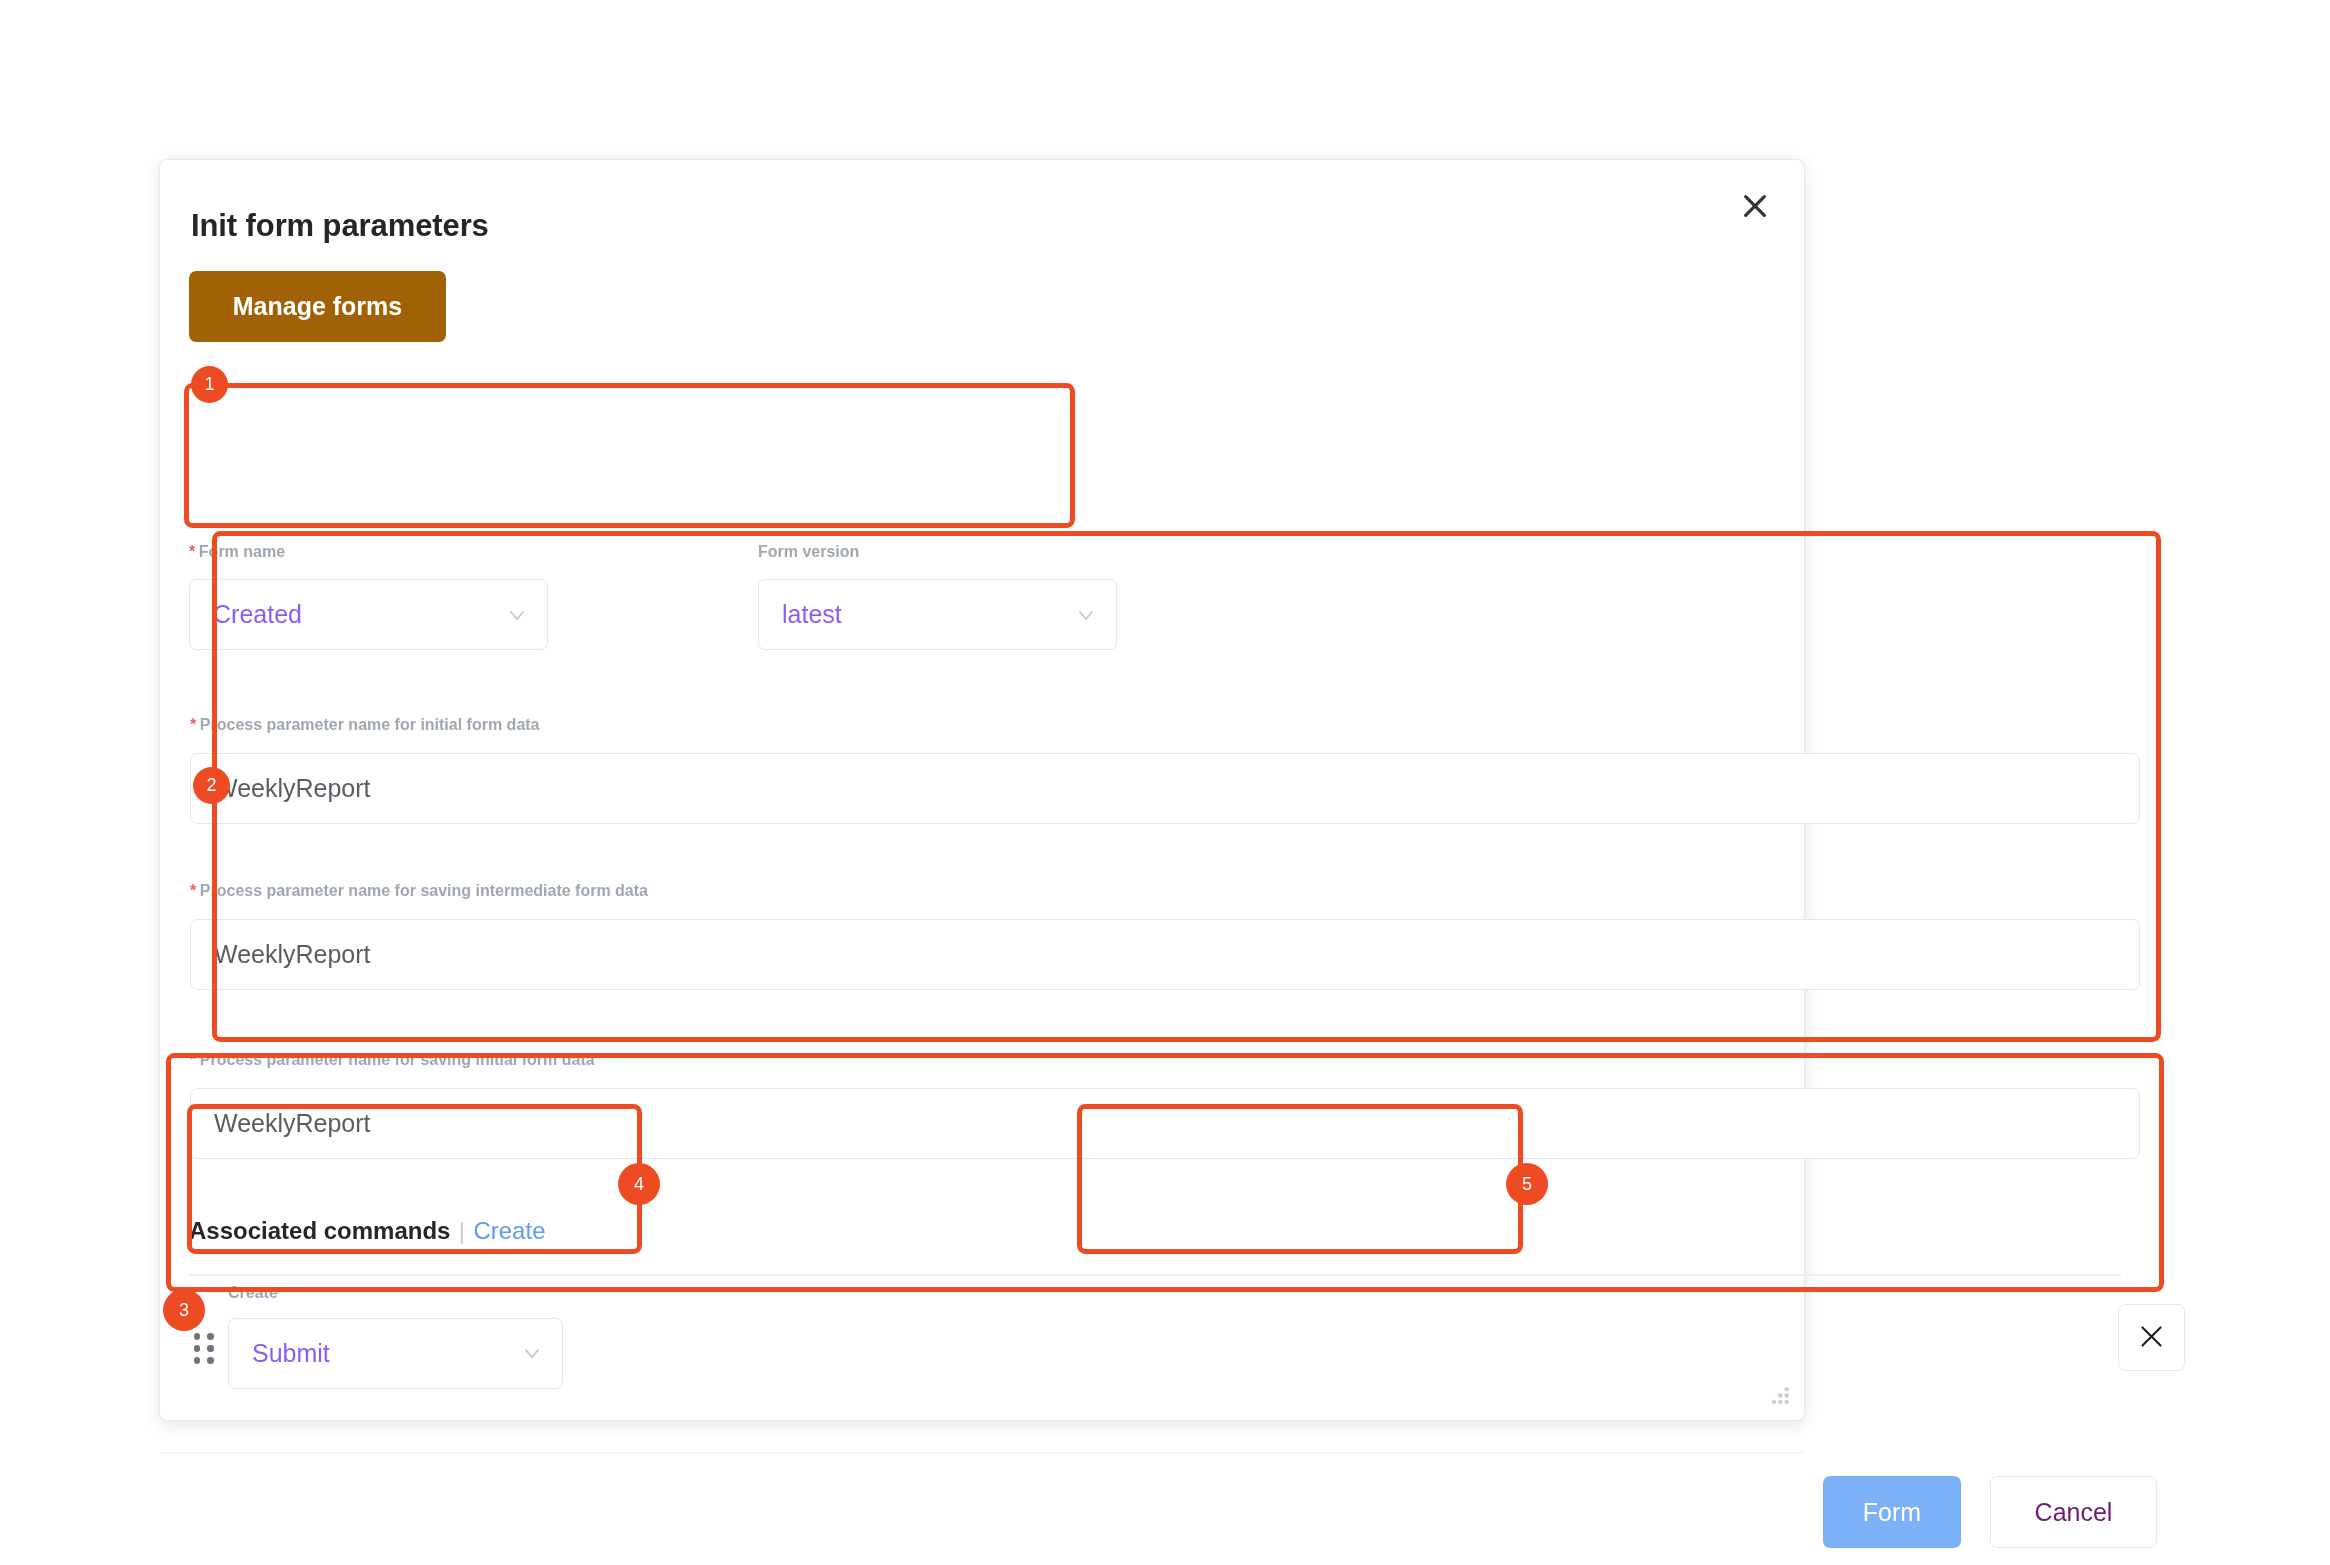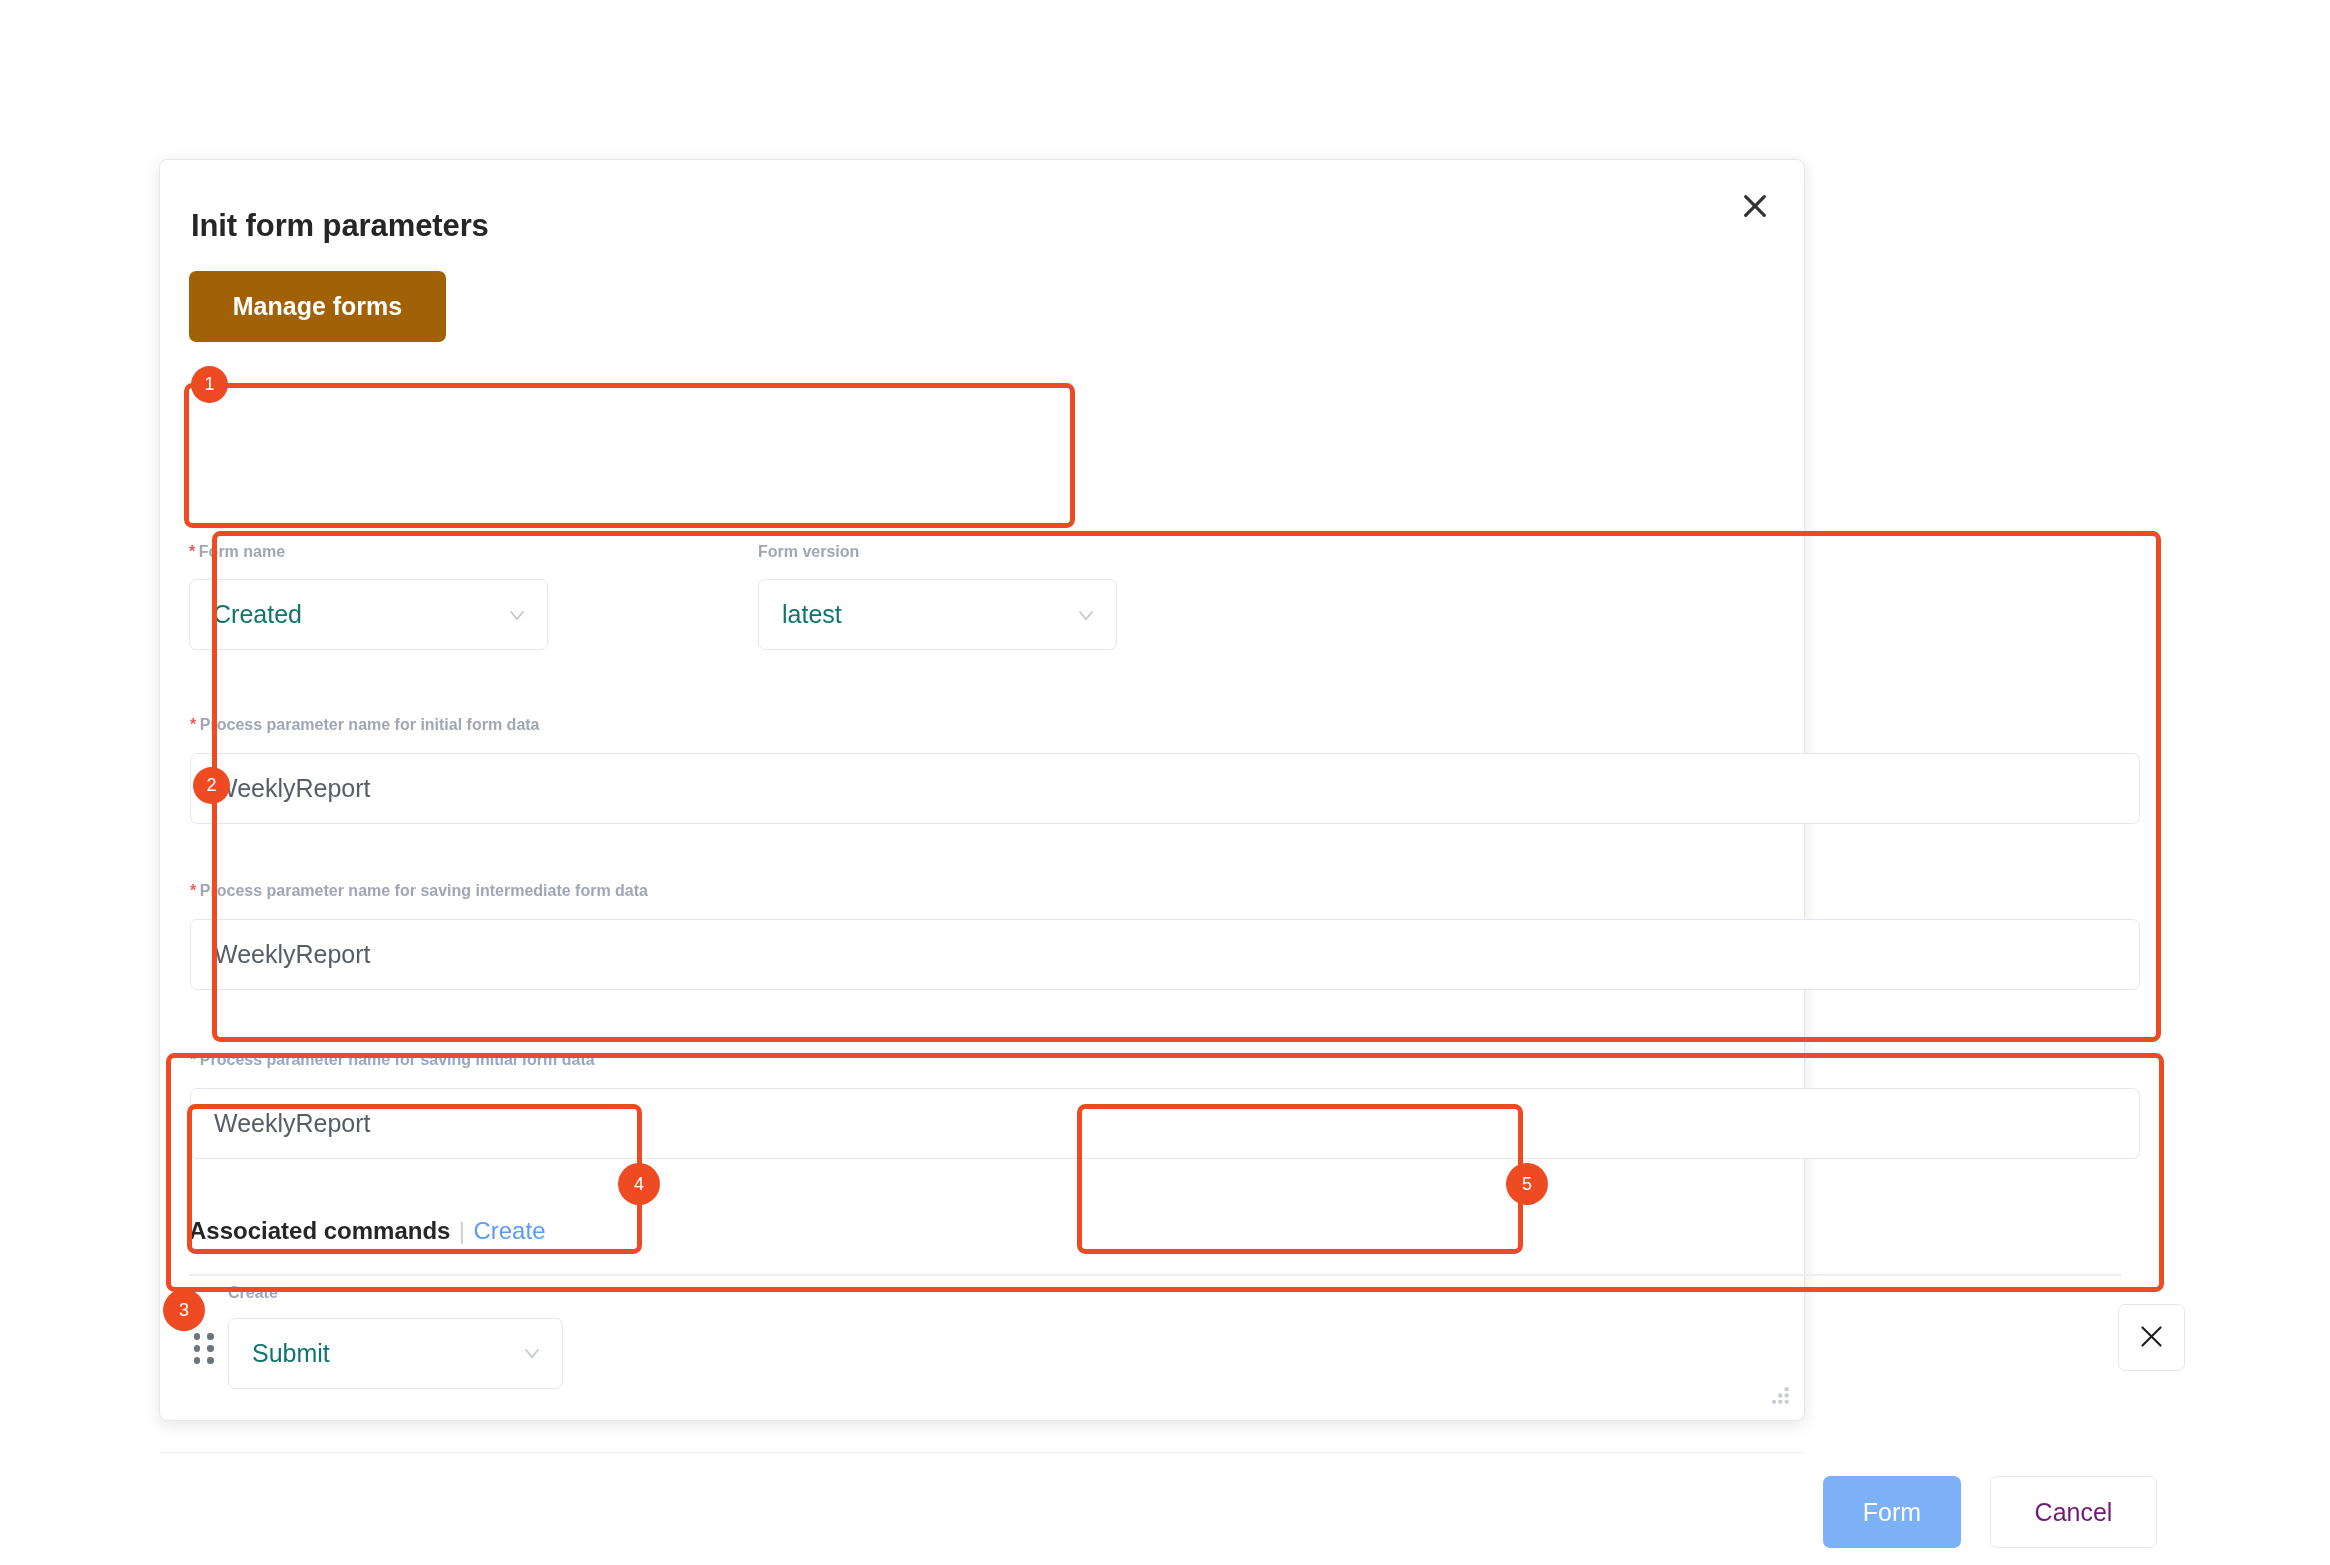--- a/index.html
+++ b/index.html
@@ -78,21 +78,21 @@
   .selectbox {
     position: relative;
     width: 100%; height: 71px;
     border: 1.2px solid #e3e6ec;
     border-radius: 7.2px;
     background: #ffffff;
     display: flex; align-items: center;
     padding: 0 23px;
     cursor: pointer;
   }
-  .selectbox .val { font-size: 25px; color: #0f766e; }
+  .selectbox .val { font-size: 25px; color: #8b5cf6; }
   .selectbox .chev {
     position: absolute; right: 18px; top: 50%;
     transform: translateY(-50%);
     width: 24px; height: 24px;
   }
 
   
   .row-formname { position: absolute; left: 29px; top: 383px; width: 861px; }
   .row-formver  { position: absolute; left: 598px; top: 383px; width: 359px; }
   .lbl-line { margin-bottom: 12px; height: 24px; }

